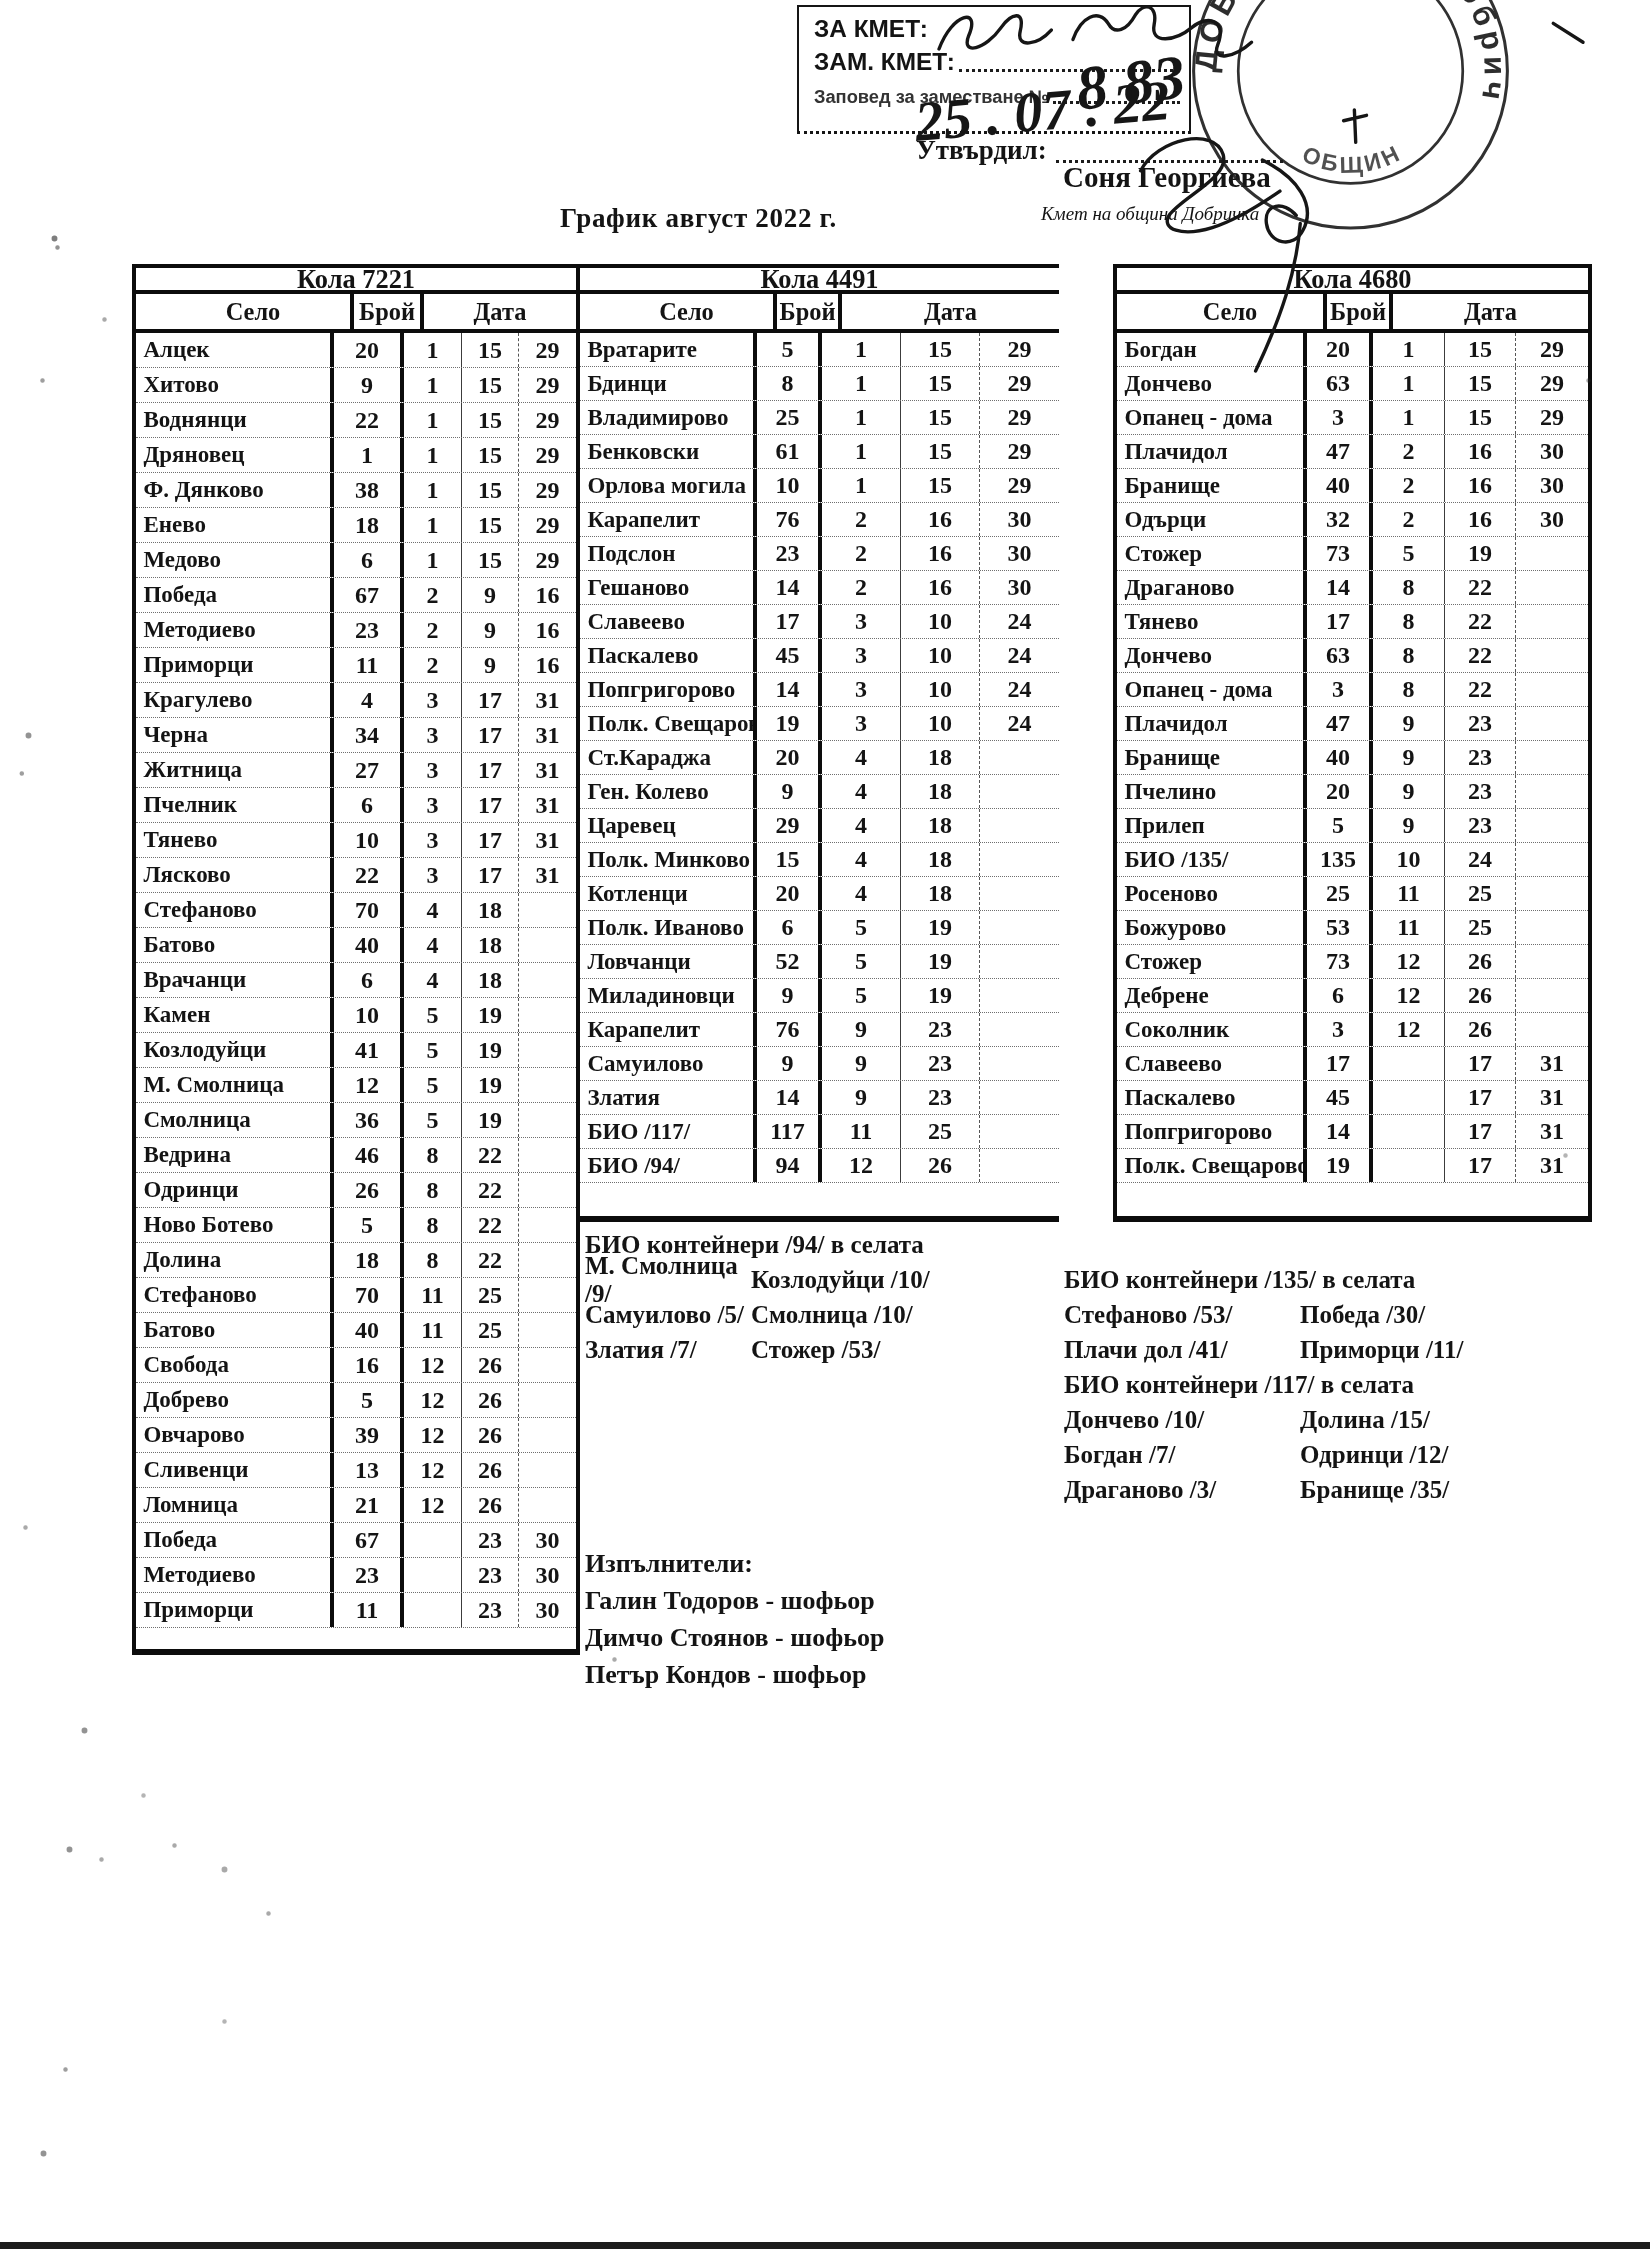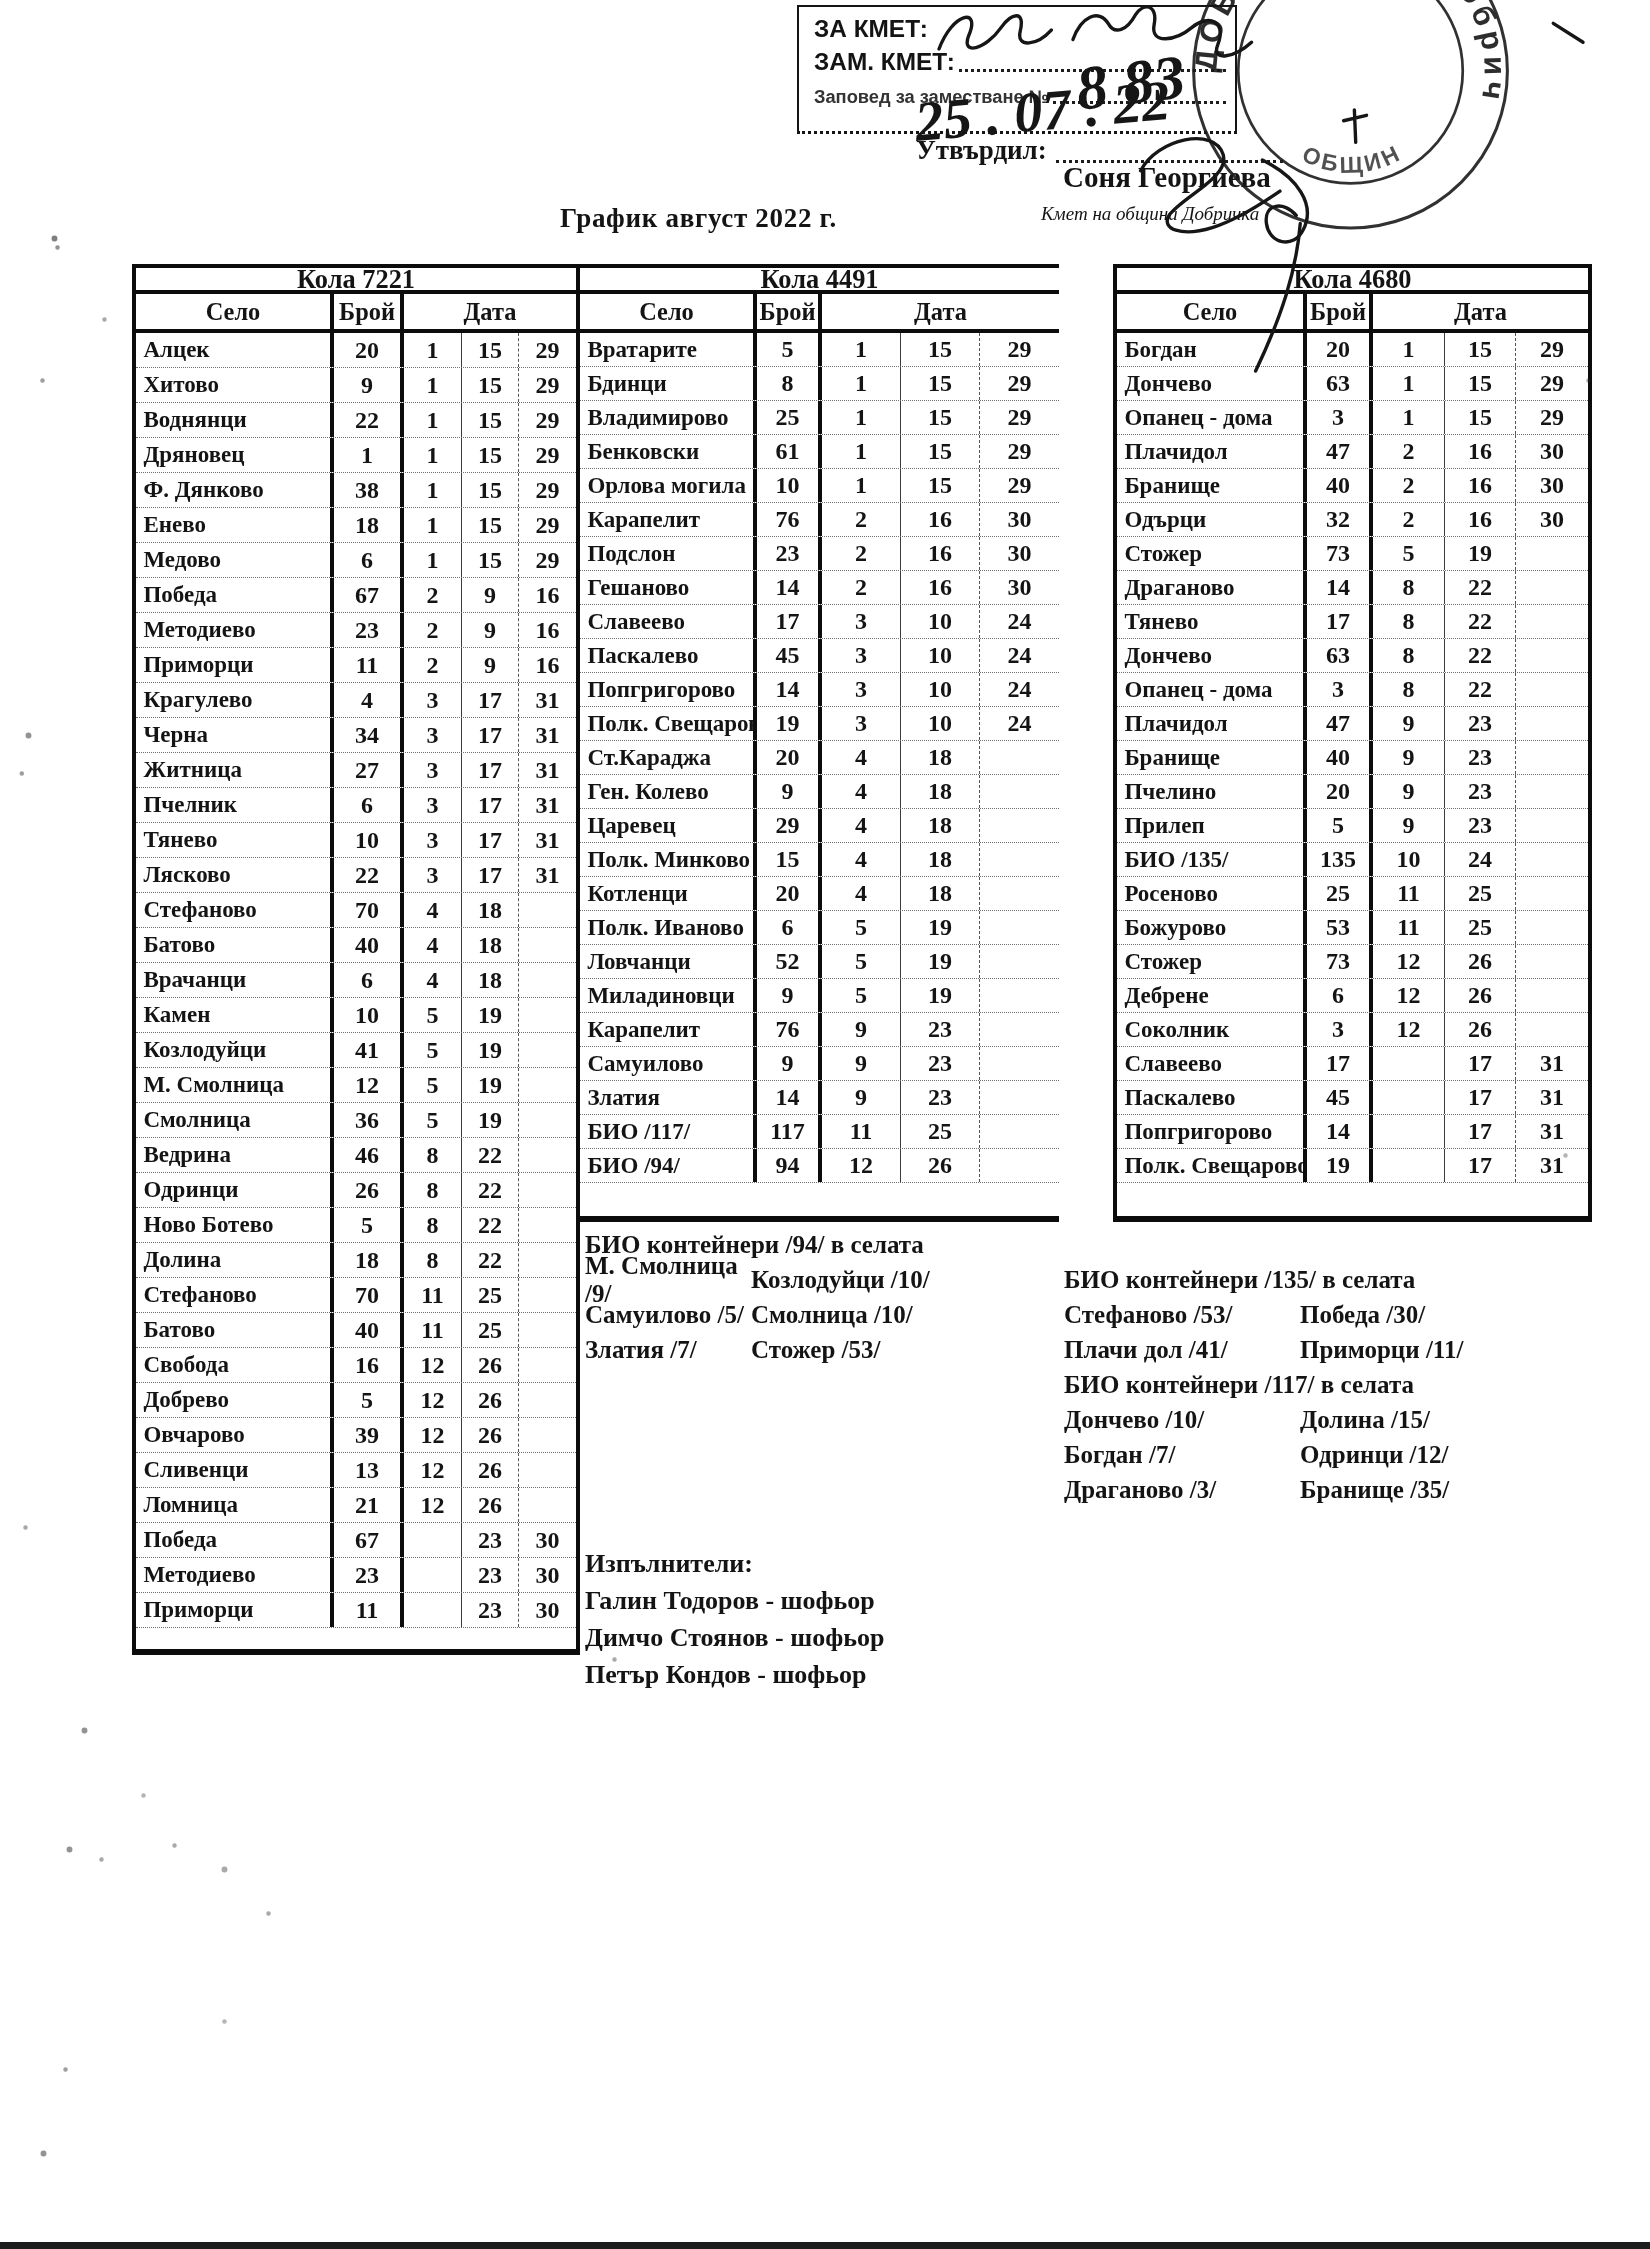--- a/index.html
+++ b/index.html
@@ -7,21 +7,21 @@
     position:relative; width:1651px; height:2250px; background:#ffffff;
     overflow:hidden; font-family:"Liberation Serif", serif; color:#141414;
   }
   
   .doc-title{position:absolute; left:560px; top:203px; font-size:27px; font-weight:bold; letter-spacing:0.7px;}
   .approve-label{position:absolute; left:916px; top:135px; font-size:27px; font-weight:bold;}
   .sig-dotted{position:absolute; left:1056px; top:133px; width:227px; height:27px; border-bottom:3.4px dotted #1c1c1c;}
   .approver-name{position:absolute; left:1063px; top:161px; font-size:29px; font-weight:bold;}
   .approver-title{position:absolute; left:1041px; top:203px; font-size:19px; font-style:italic;}
   .approval-box{
-    position:absolute; left:797px; top:5.4px; width:440px; height:129px;
+    position:absolute; left:797px; top:5.4px; width:394px; height:129px;
     border:2.7px solid #151515; border-bottom:3.4px dotted #151515; box-sizing:border-box;
     font-family:"Liberation Sans", sans-serif;
     padding-left:40px;
   }
   .ab-line{position:absolute; left:15px; right:9.5px; display:flex; align-items:flex-end;}
   .ab-l1{top:8.1px; font-size:24.4px; font-weight:bold;}
   .ab-l2{top:41px; font-size:24.4px; font-weight:bold;}
   .ab-l3{top:79px; font-size:18.3px; font-weight:bold; color:#333; filter:blur(0.4px);}
   .leader{flex:1 1 auto; border-bottom:3.4px dotted #1c1c1c; margin:0 0 4.1px 4.1px; height:0.7px;}
   
@@ -30,21 +30,21 @@
   .b2{left:580px; width:479px; height:958px; border-top:4.7px solid #0c0c0c; border-bottom:6.1px solid #0c0c0c;}
   .b3{left:1113px; width:479px; height:958px; border:4.7px solid #0c0c0c; border-bottom-width:6.1px;}
   .block-title{
     height:26px; border-bottom:4.7px solid #0c0c0c; display:flex; align-items:center; justify-content:center;
     font-size:26.4px; font-weight:bold; box-sizing:border-box;
   }
   .subhead,.row{display:grid;}
   .b1 .subhead,.b1 .row{grid-template-columns:198px 70px 58px 57px 1fr;}
   .b2 .subhead,.b2 .row{grid-template-columns:177px 65px 79px 79px 1fr;}
   .b3 .subhead,.b3 .row{grid-template-columns:190px 66px 72px 71px 1fr;}
-  .subhead{height:39px; border-bottom:4.7px solid #0c0c0c; box-sizing:border-box;}
+  .subhead{height:39px; border-bottom:4.7px solid #0c0c0c; box-sizing:border-box;padding-left:20px;}
   .sh-cell{display:flex; align-items:center; justify-content:center; font-size:24.4px; font-weight:bold; box-sizing:border-box;}
   .sh-name,.sh-count{border-right:4.7px solid #0c0c0c;}
   .sh-date{grid-column:3 / span 3;}
   .rows{display:block;}
   .b1 .row{height:35px;}
   .b2 .row,.b3 .row{height:34px;}
   .row{border-bottom:1.4px dotted #6f6f6f; box-sizing:border-box;}
   .cell{display:flex; align-items:center; justify-content:center; font-size:24px; font-weight:bold; box-sizing:border-box; overflow:hidden; white-space:nowrap;}
   .c-name{justify-content:flex-start; padding-left:7.4px; border-right:4.7px solid #0c0c0c; font-size:23px;}
   .c-count{border-right:4.7px solid #0c0c0c;}

